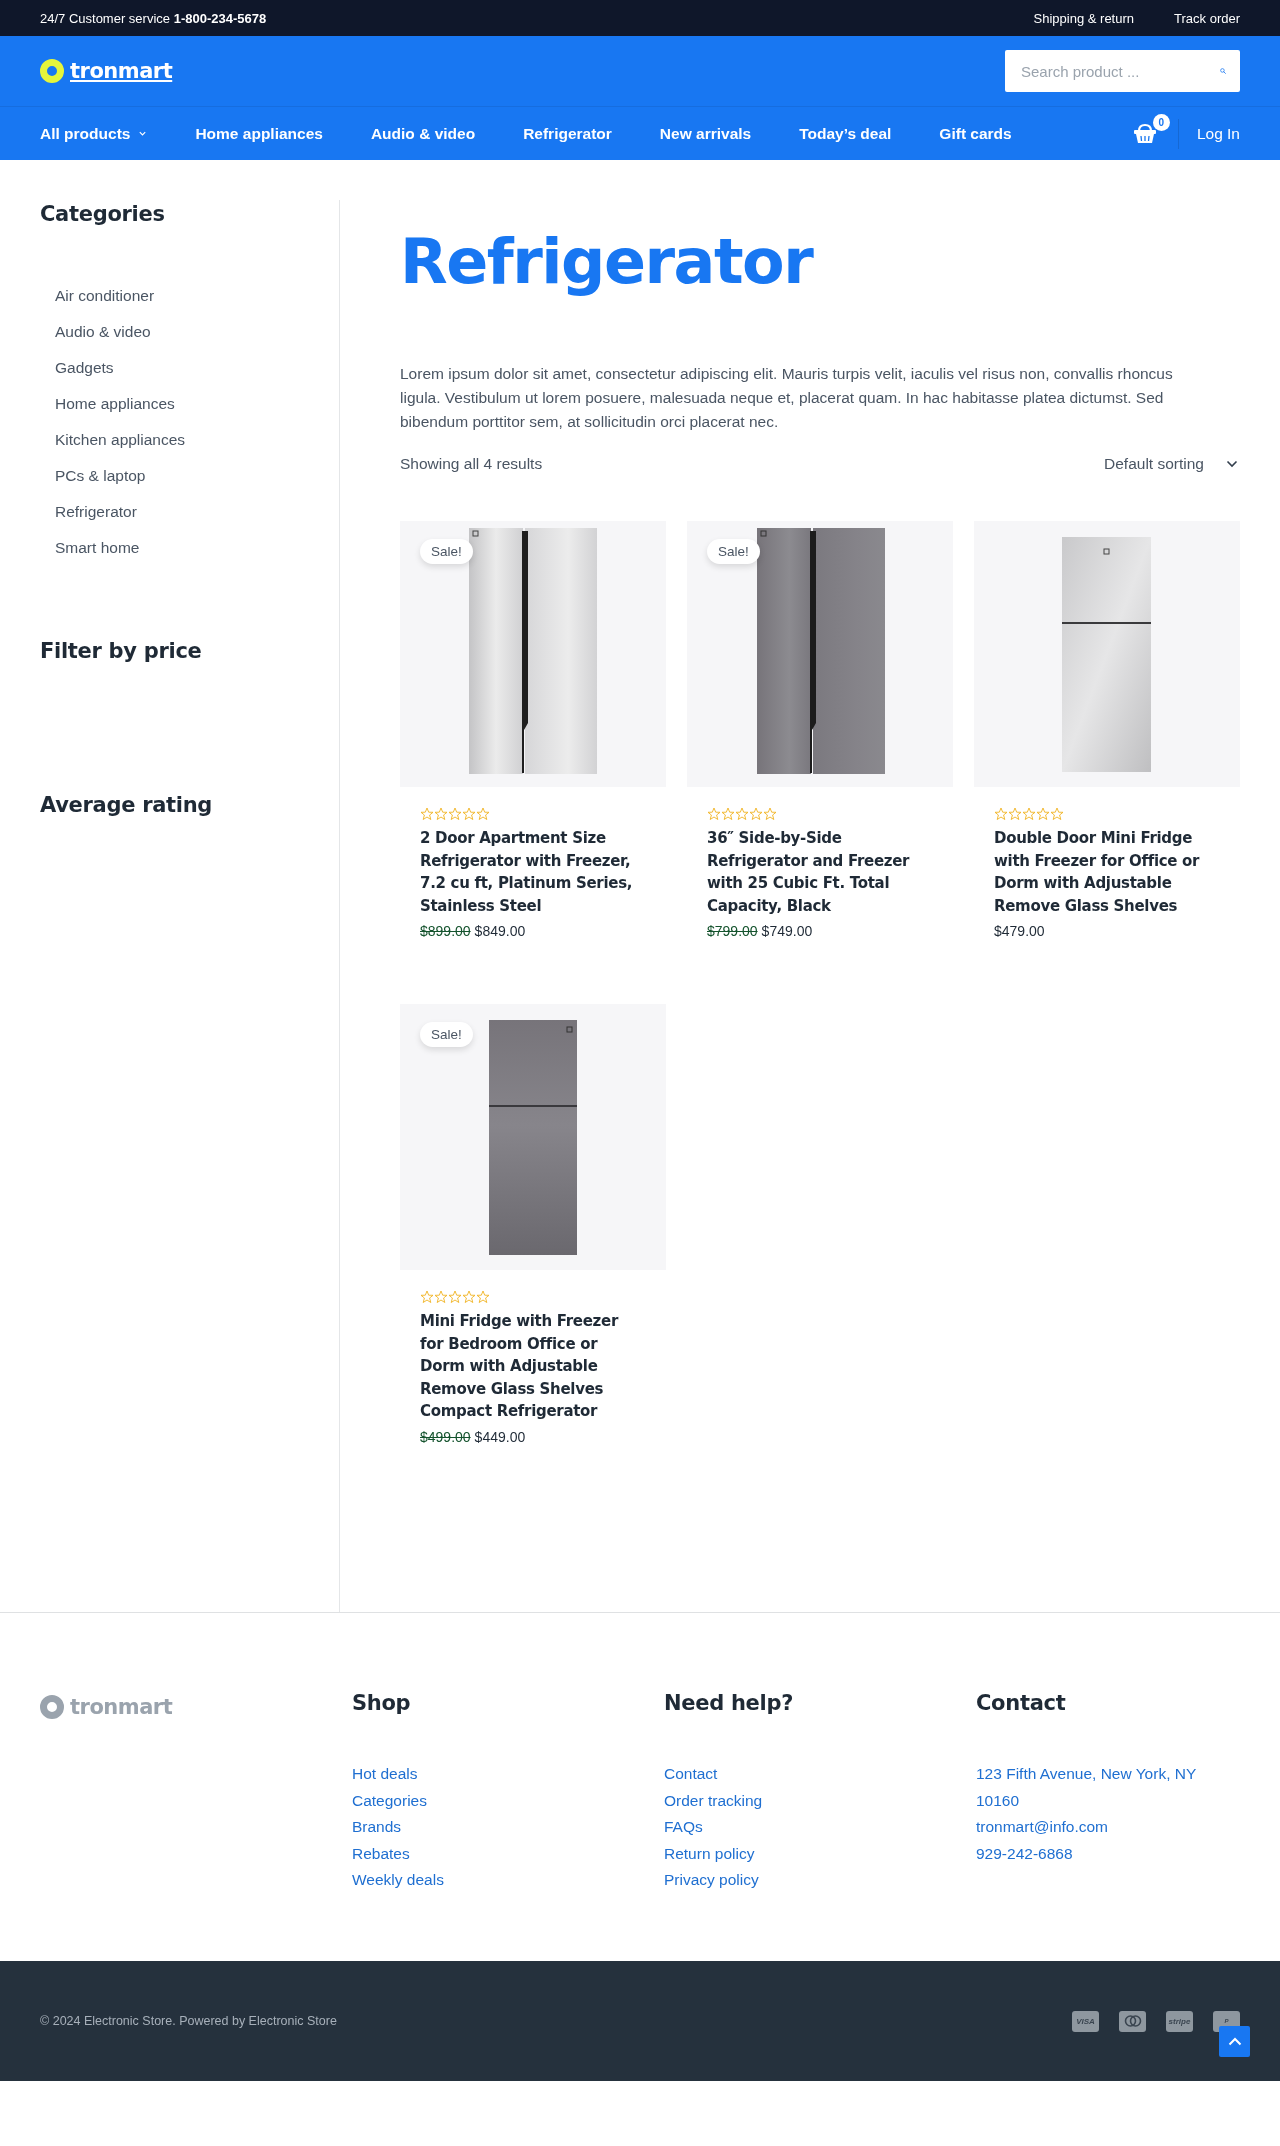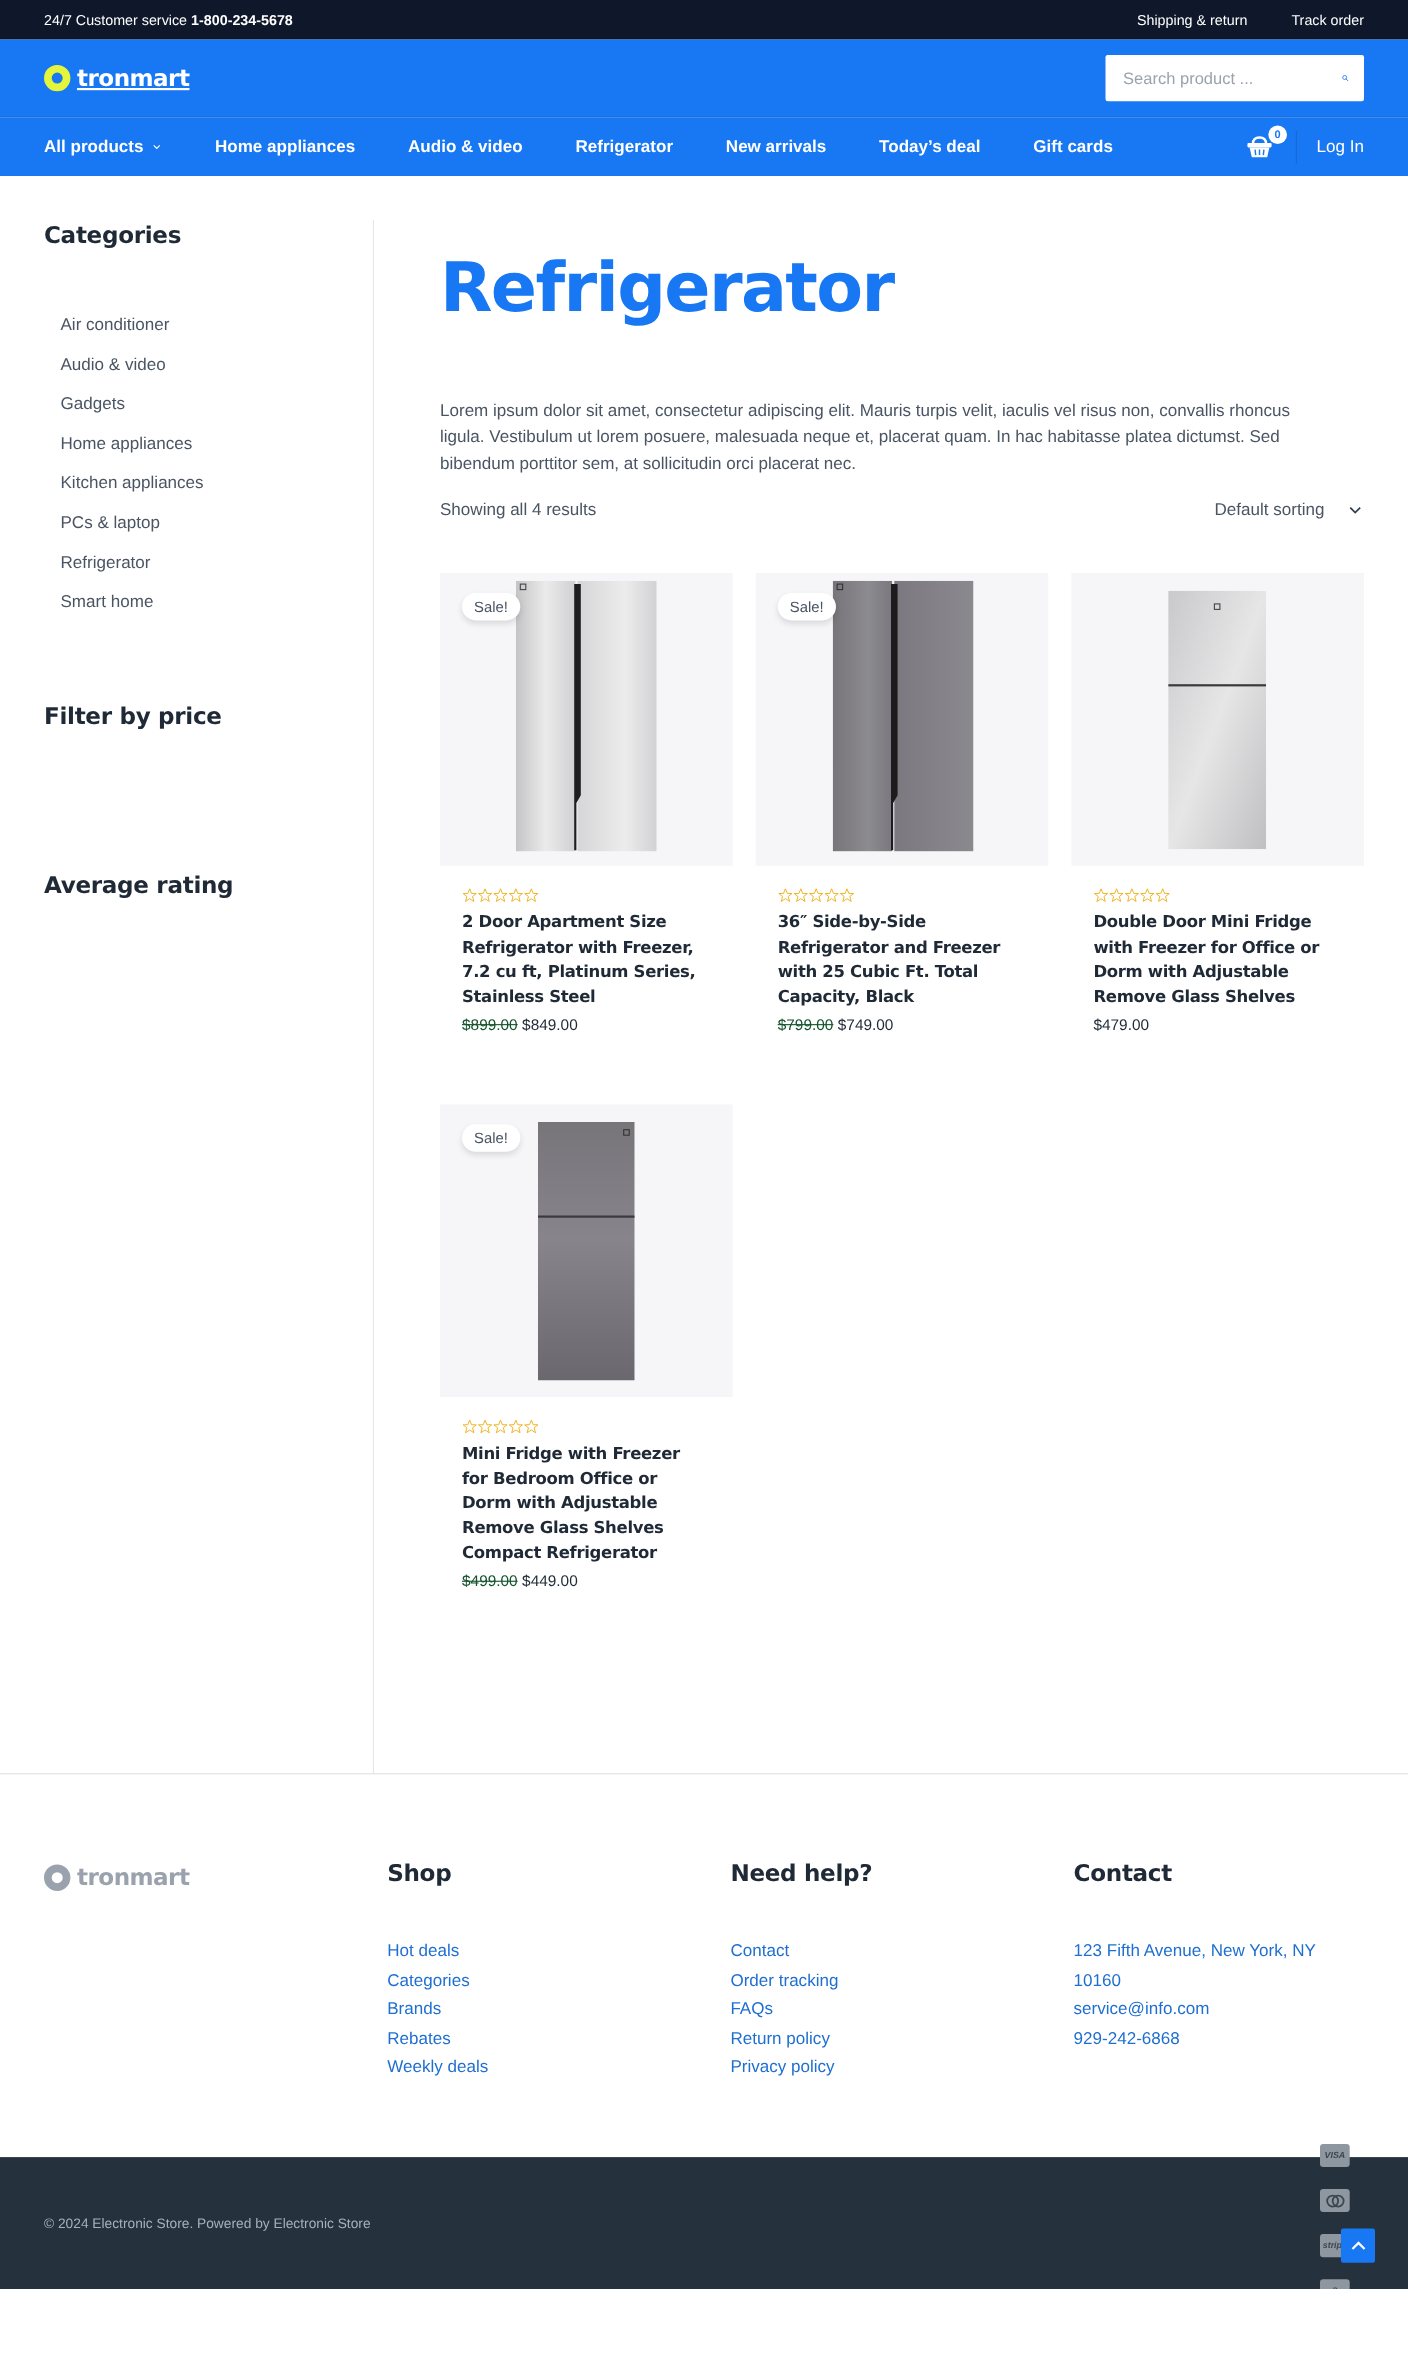--- a/index.html
+++ b/index.html
@@ -68,21 +68,21 @@
   .footer { display: flex; padding: 78px 40px 0 40px; height: 348px; }
   .f-col { width: 312px; }
   .f-logo { display: flex; align-items: center; gap: 6px; color: #9aa3ad; font-family: "DejaVu Sans", sans-serif; font-weight: bold; font-size: 21px; letter-spacing: -0.5px; margin-top: 4px; }
   .f-logo .mark { width: 24px; height: 24px; border-radius: 50%; border: 7px solid #9aa3ad; }
   .f-title { font-family: "DejaVu Sans", sans-serif; font-weight: bold; font-size: 21px; color: #1f2a36; letter-spacing: -0.3px; }
   .f-links { list-style: none; margin-top: 46px; }
   .f-links li { height: 26.5px; display: flex; align-items: center; }
   .f-links a { color: #1f6fd1; font-size: 15.5px; text-decoration: none; }
   .bottom { height: 120px; background: #25313d; display: flex; align-items: center; justify-content: space-between; padding: 0 40px; position: relative; }
   .copy { color: #a7b0ba; font-size: 12.5px; }
-  .payments { display: flex; gap: 20px; margin-right: 13px; flex-direction: column; }
+  .payments { display: flex; gap: 20px; margin-right: 0; }
   .pay { width: 27px; height: 21px; background: #8e979f; border-radius: 3px; color: #3a4550; font-size: 8px; font-weight: bold; display: flex; align-items: center; justify-content: center; font-style: italic; }
   .to-top { position: absolute; right: 30px; top: 65px; width: 31px; height: 31px; background: #1877f2; border-radius: 2px; display: flex; align-items: center; justify-content: center; }
   .to-top svg { width: 14px; height: 9px; }
 </style>
 </head>
 <body>
 
 <div class="topbar">
   <div>
     <span>24/7 Customer service</span>
@@ -426,21 +426,21 @@
   <div class="f-col" style="width:260px">
     <h3 class="f-title">Contact</h3>
     <ul class="f-links">
       <li>
           <a href="#">123 Fifth Avenue, New York, NY</a>
         </li>
       <li>
           <a href="#">10160</a>
         </li>
       <li>
-          <a href="#">service@info.com</a>
+          <a href="#">tronmart@info.com</a>
         </li>
       <li>
           <a href="#">929-242-6868</a>
         </li>
     </ul>
   </div>
 </footer>
 
 <div class="bottom">
   <span class="copy">© 2024 Electronic Store. Powered by Electronic Store</span>

